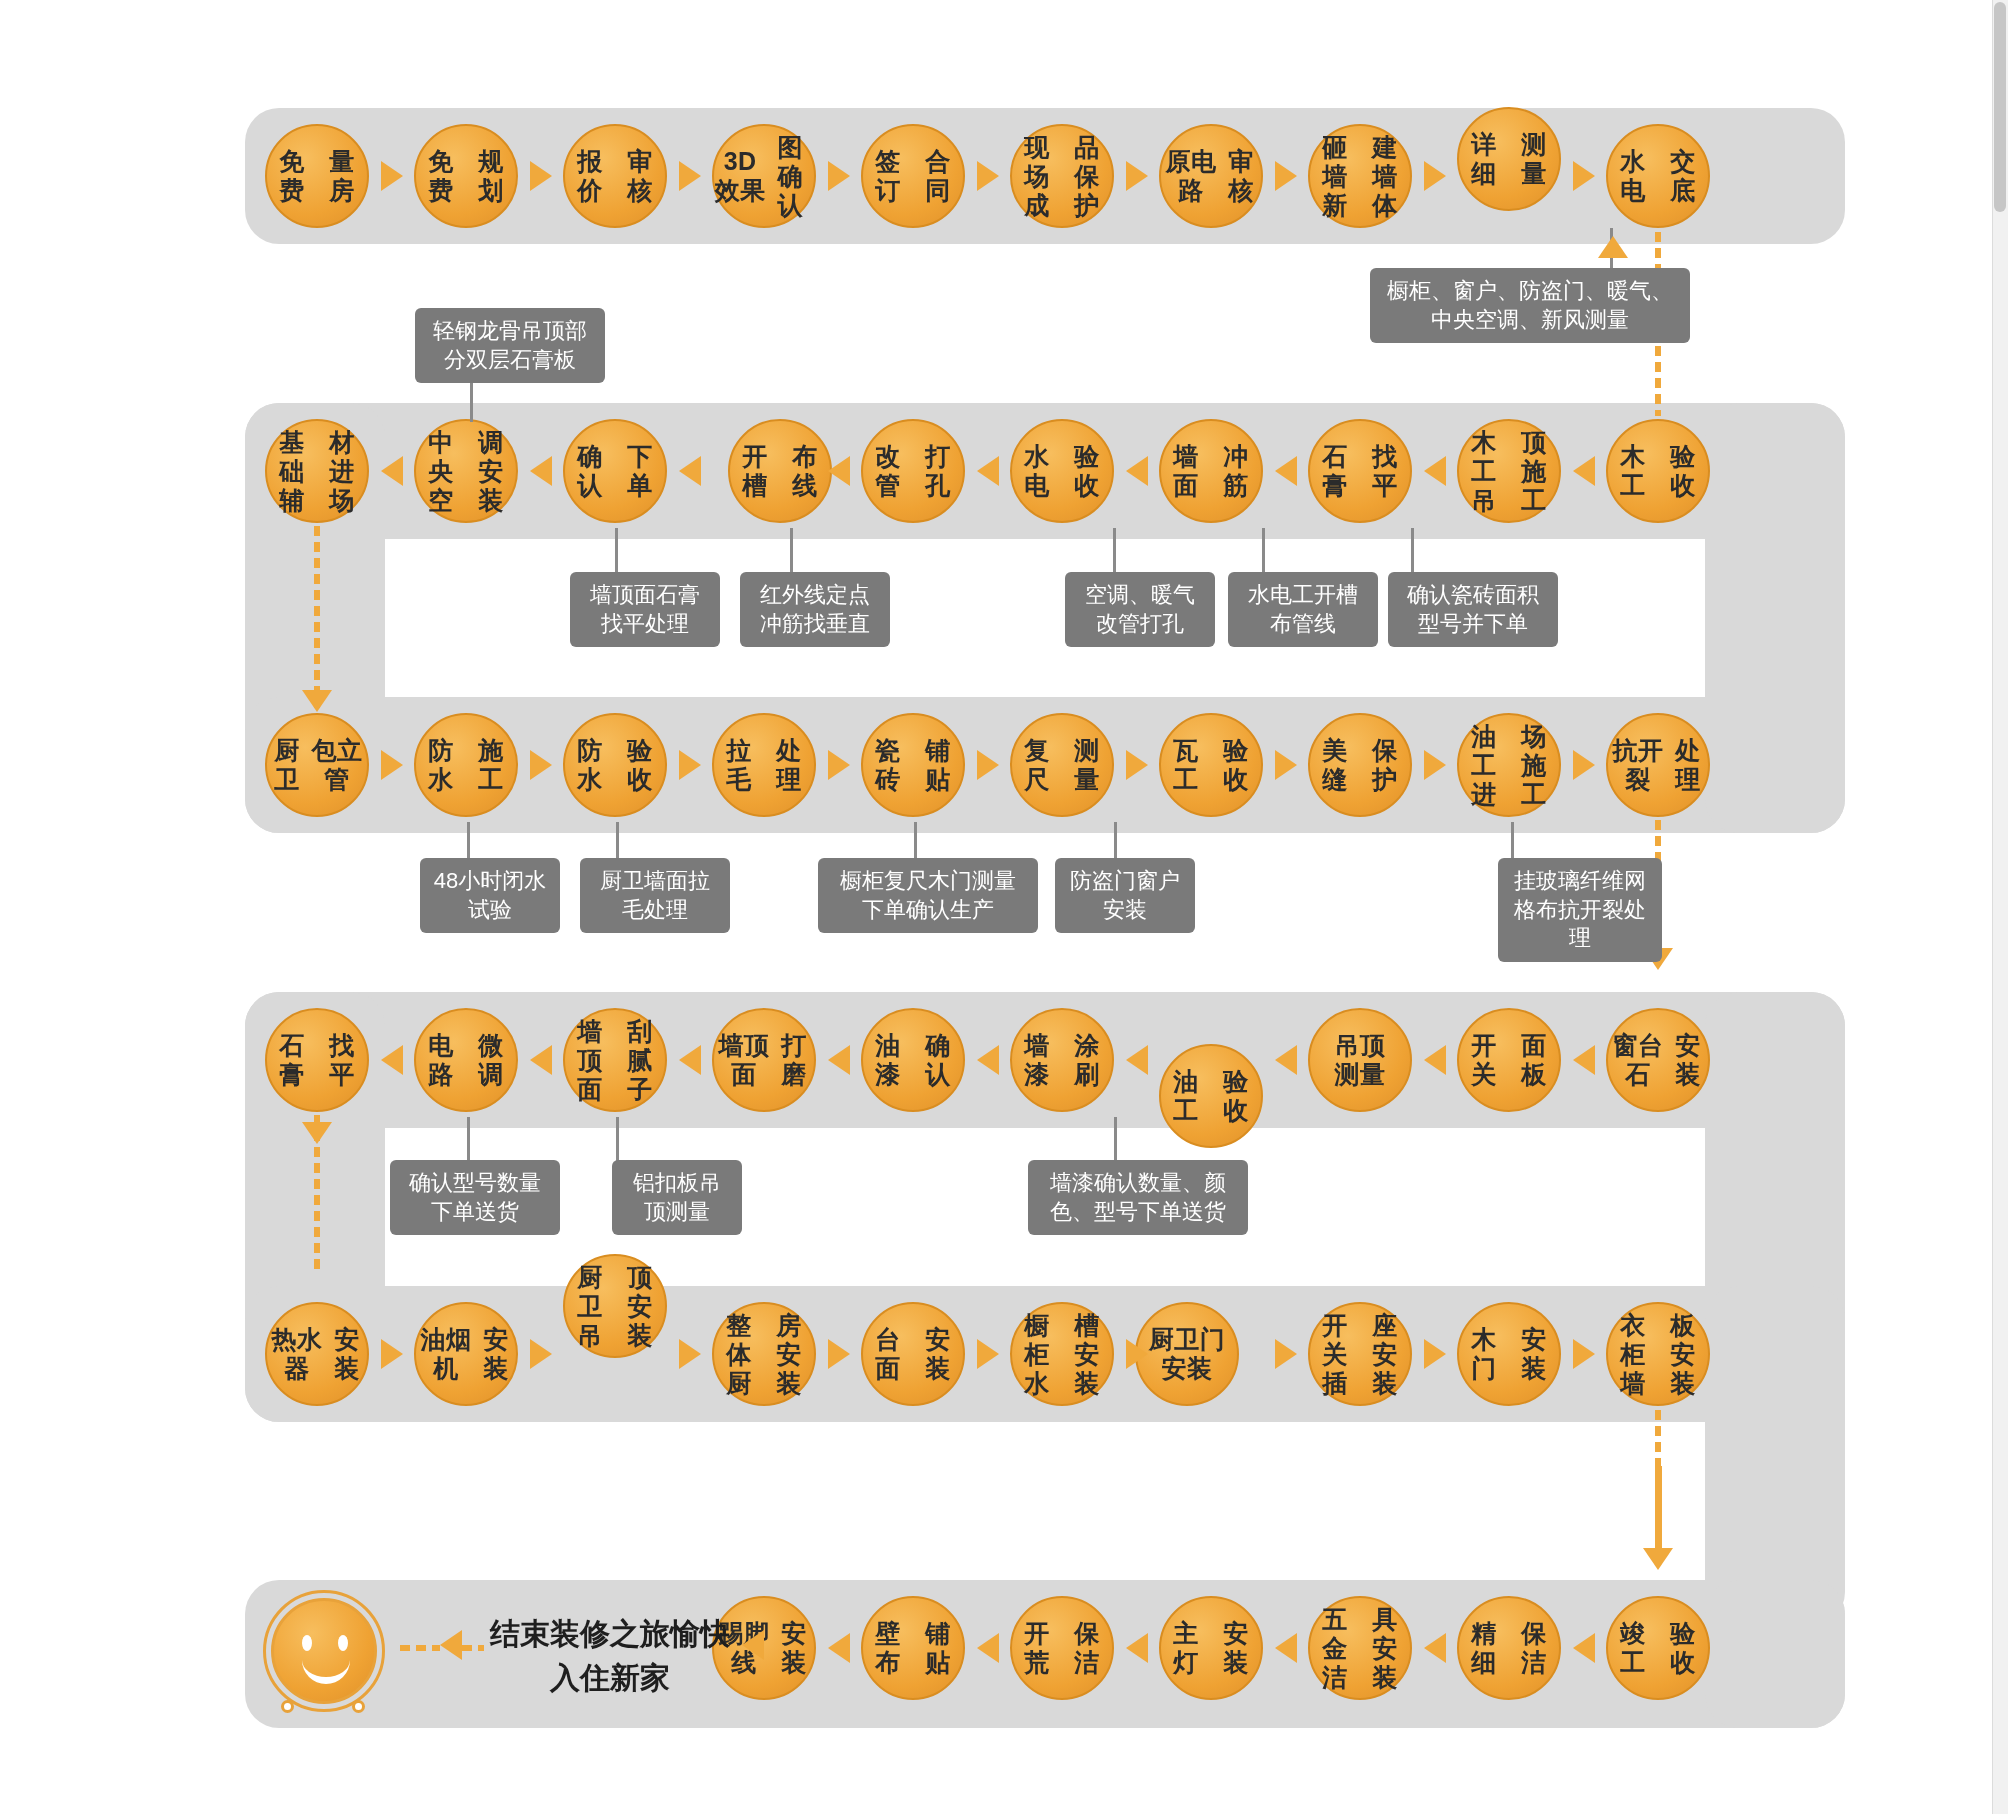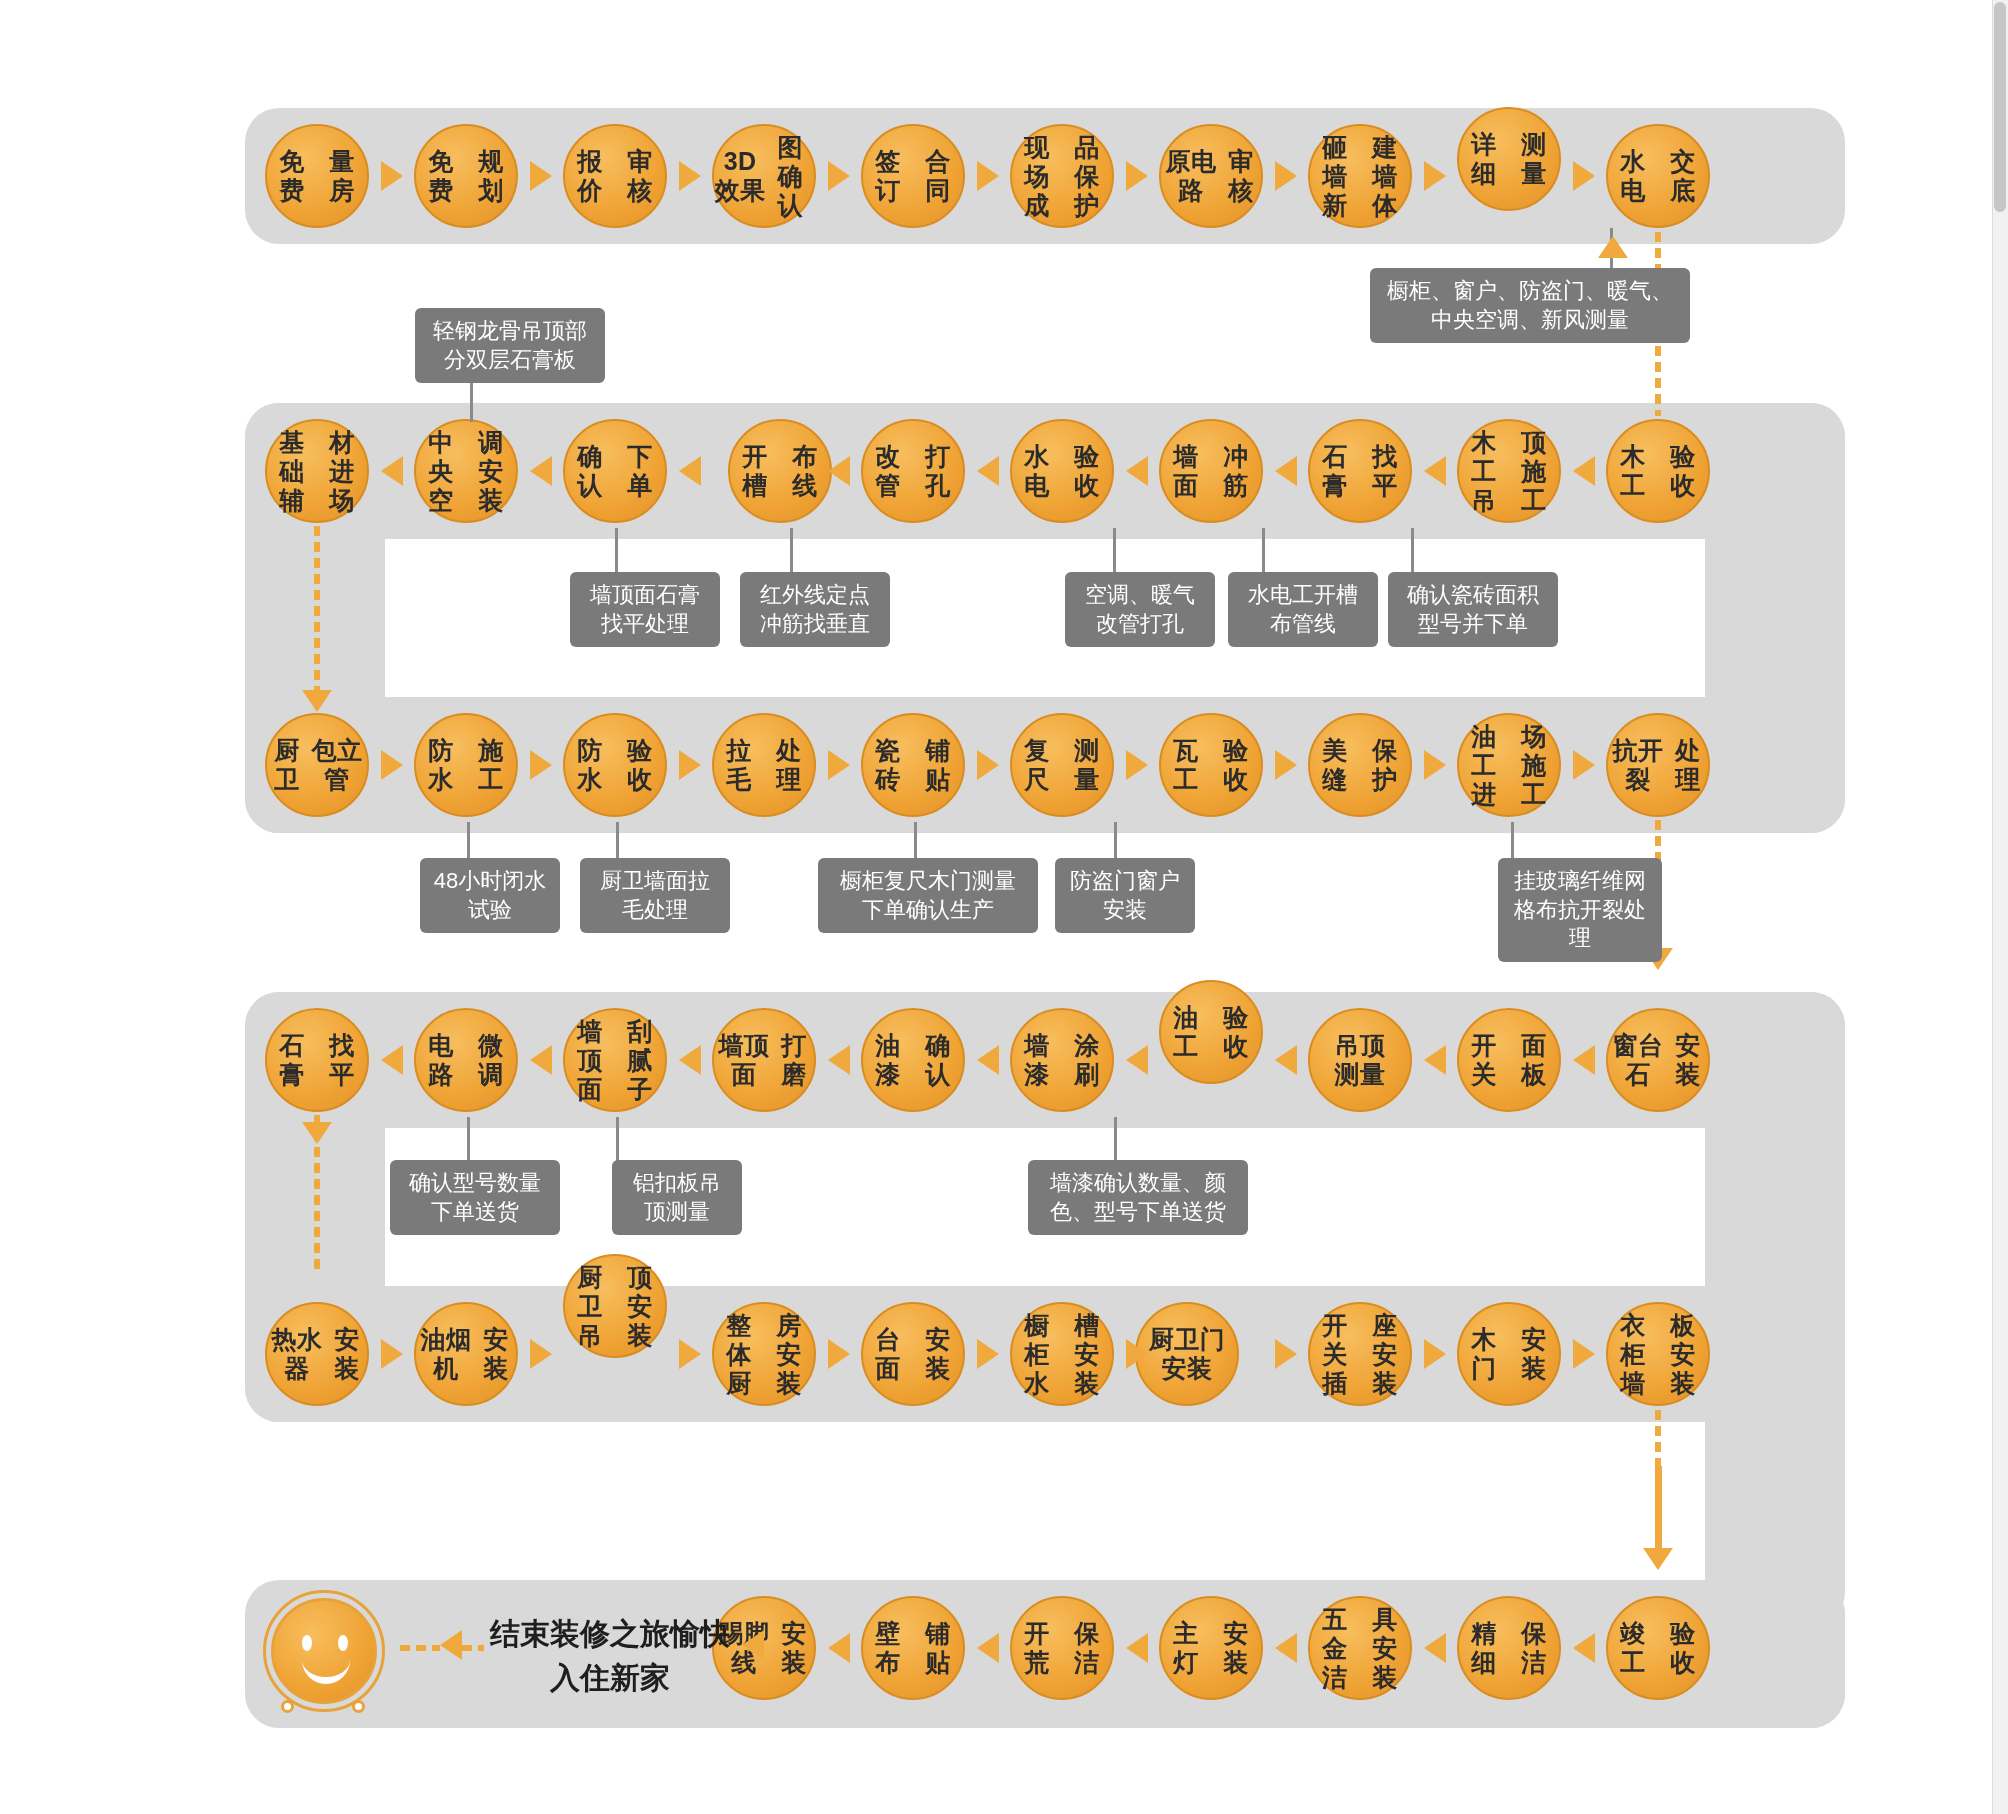--- a/index.html
+++ b/index.html
@@ -310,21 +310,21 @@
       <span>安装</span>
     </div>
     <div class="node" style="left: 1457px; top: 1008px;">
       <span>开关</span>
       <span>面板</span>
     </div>
     <div class="node" style="left: 1308px; top: 1008px; flex-direction: column;">
       <span>吊顶</span>
       <span>测量</span>
     </div>
-    <div class="node" style="left: 1159px; top: 980px;">
+    <div class="node" style="left: 1159px; top: 1044px;">
       <span>油工</span>
       <span>验收</span>
     </div>
     <div class="node" style="left: 1010px; top: 1008px;">
       <span>墙漆</span>
       <span>涂刷</span>
     </div>
     <div class="node" style="left: 861px; top: 1008px;">
       <span>油漆</span>
       <span>确认</span>

